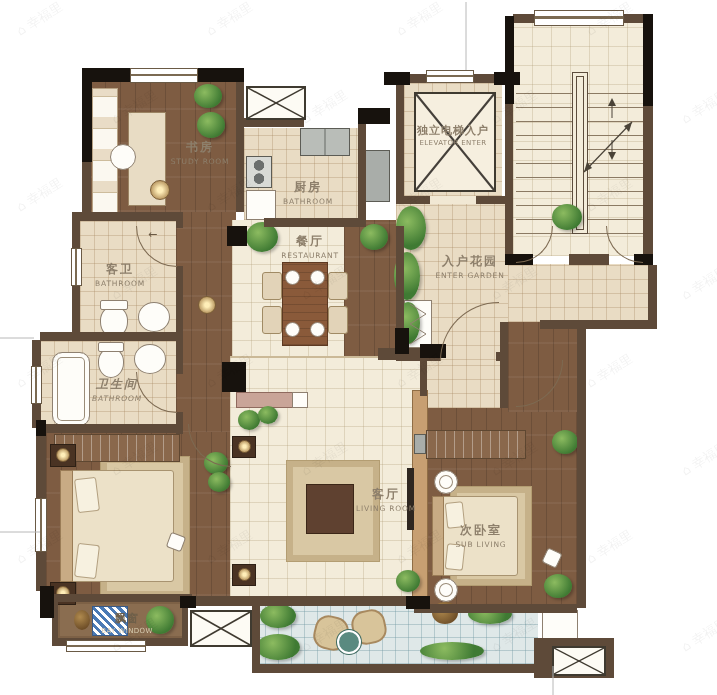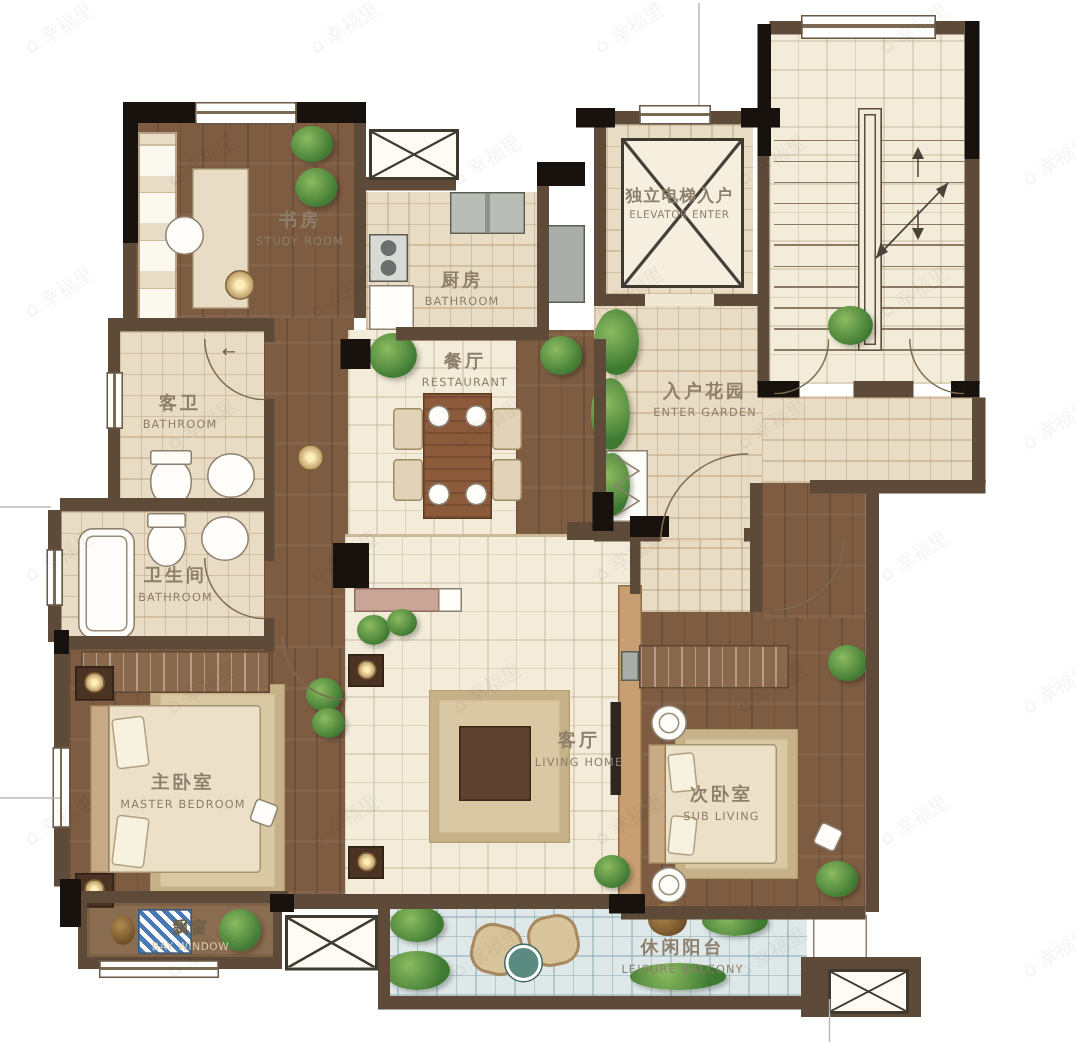--- a/index.html
+++ b/index.html
@@ -314,43 +314,35 @@
       <div class="en">BATHROOM</div>
     </div>
   <div class="label" style="left:310px;top:246px;">
     <div class="zh">餐厅</div>
       <div class="en">RESTAURANT</div>
     </div>
   <div class="label" style="left:470px;top:266px;">
     <div class="zh">入户花园</div>
       <div class="en">ENTER GARDEN</div>
     </div>
-  <div class="label" style="left:117px;top:389px;">
+  <div class="label" style="left:117px;top:389px;font-style:italic;">
     <div class="zh">卫生间</div>
       <div class="en">BATHROOM</div>
     </div>
-  <div class="label" style="left:122px;top:527px;">
-    <div class="zh">主卧室</div>
-      <div class="en">MASTER BEDROOM</div>
-    </div>
   <div class="label" style="left:386px;top:499px;">
     <div class="zh">客厅</div>
-      <div class="en">LIVING HOME</div>
+      <div class="en">LIVING ROOM</div>
     </div>
   <div class="label" style="left:481px;top:535px;">
     <div class="zh">次卧室</div>
       <div class="en">SUB LIVING</div>
     </div>
   <div class="label small onwood" style="left:127px;top:623px;">
     <div class="zh">飘窗</div>
       <div class="en">BAY WINDOW</div>
-    </div>
-  <div class="label" style="left:455px;top:637px;">
-    <div class="zh">休闲阳台</div>
-      <div class="en">LEISURE BALCONY</div>
     </div>
 
   <svg class="overlay" width="717" height="695">
     <line x1="584" y1="172" x2="632" y2="122" stroke="#4a4338" stroke-width="1.2"></line>
     <polygon points="632,122 624,126 629,132" fill="#4a4338"></polygon>
     <polygon points="584,172 592,168 587,162" fill="#4a4338"></polygon>
     <line x1="612" y1="100" x2="612" y2="118" stroke="#4a4338" stroke-width="1"></line>
     <polygon points="612,98 608,106 616,106" fill="#4a4338"></polygon>
     <line x1="612" y1="140" x2="612" y2="158" stroke="#4a4338" stroke-width="1"></line>
     <polygon points="612,160 608,152 616,152" fill="#4a4338"></polygon>

